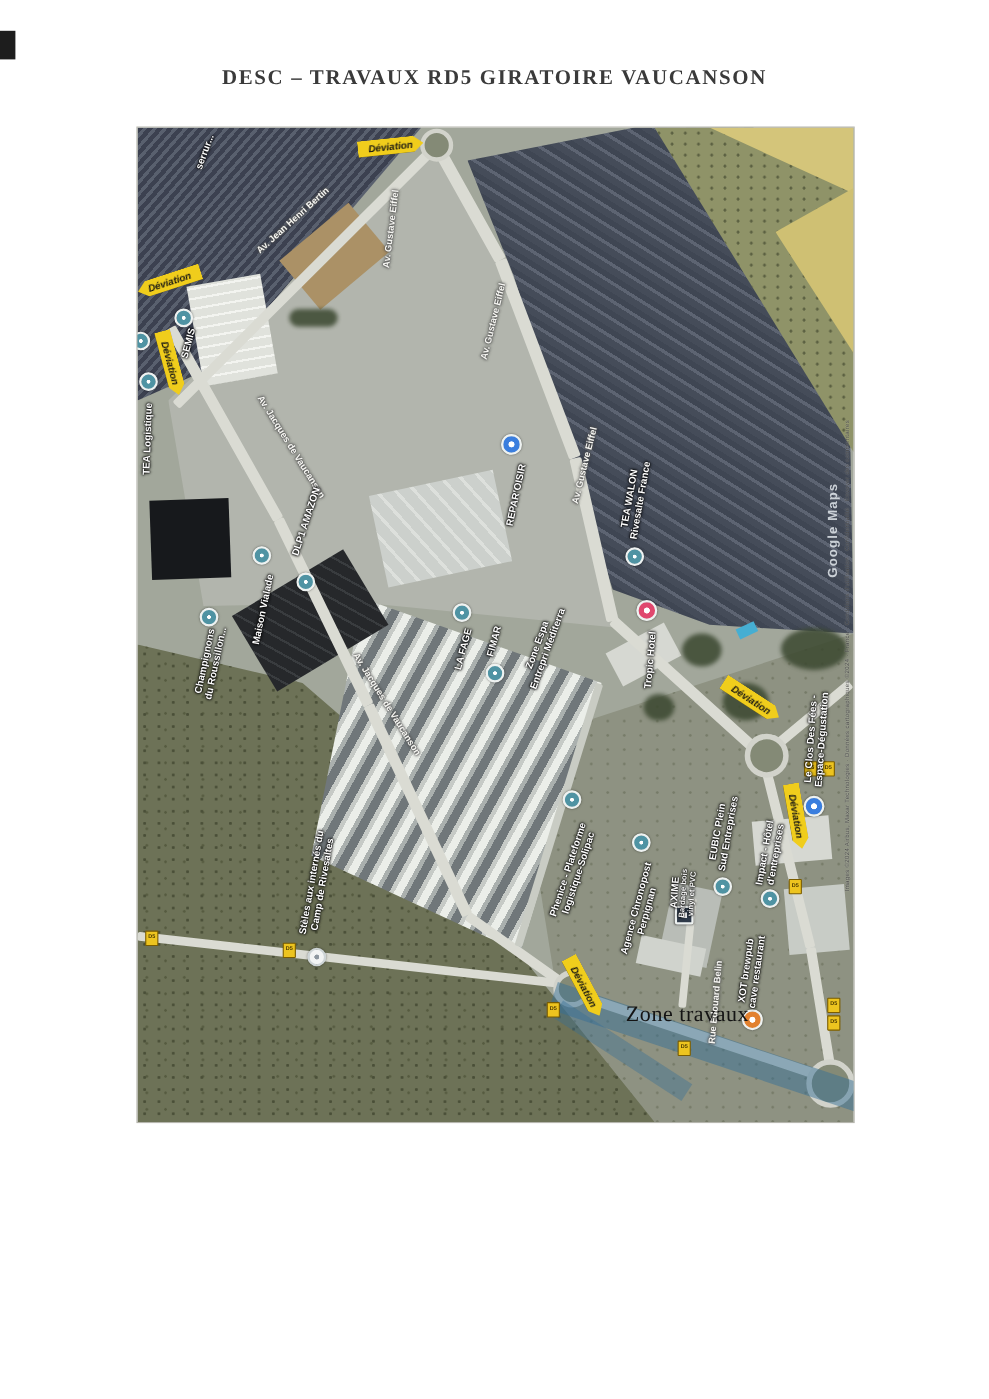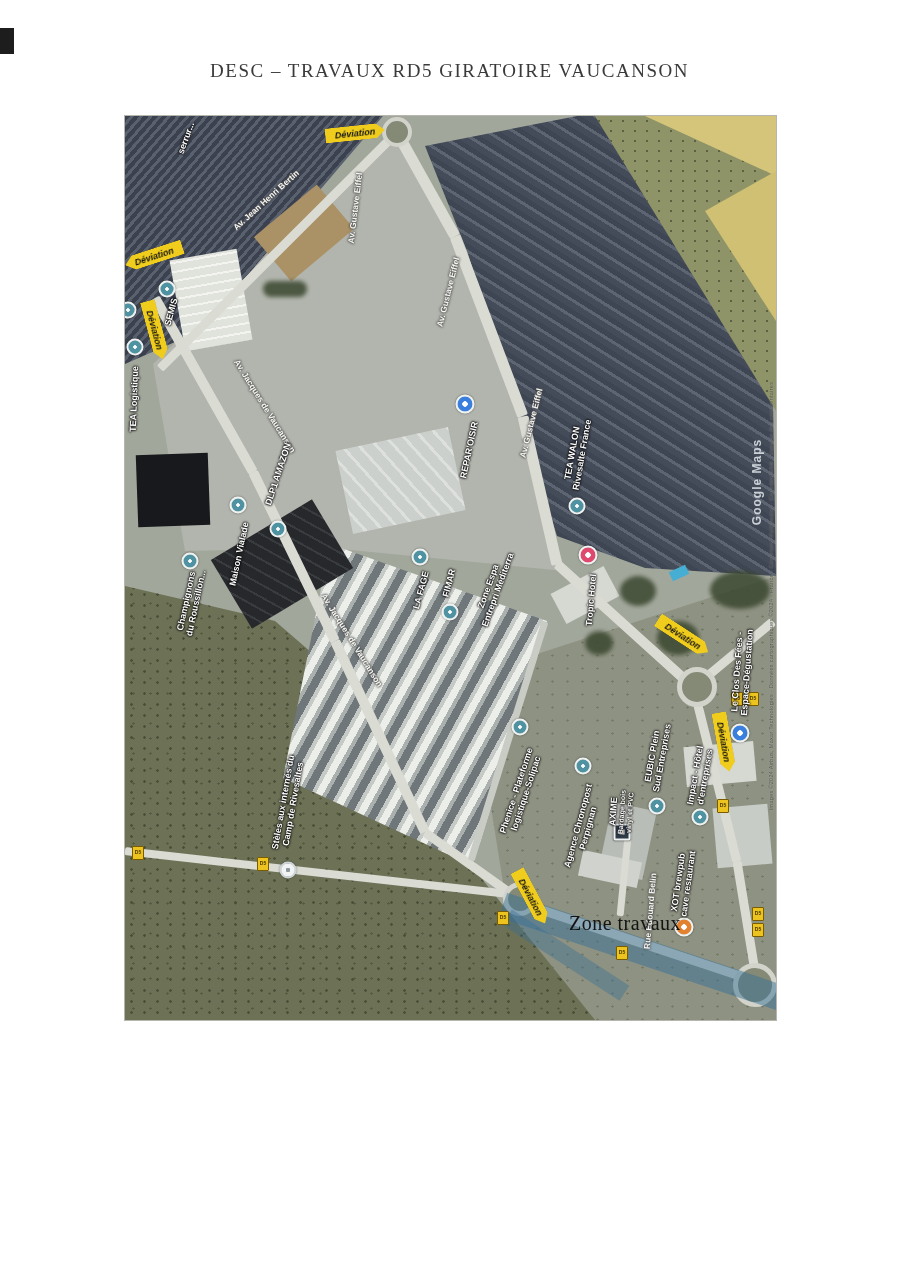--- a/index.html
+++ b/index.html
@@ -1,19 +1,19 @@
 <!DOCTYPE html>
 <html><head>
 <meta charset="utf-8">
 <style>
   html,body{margin:0;padding:0;width:899px;height:1272px;background:#ffffff;overflow:hidden;
     font-family:"Liberation Sans",sans-serif;}
   #page{position:relative;width:899px;height:1272px;background:#fff;}
   #doc-title{position:absolute;top:60px;left:0;width:100%;text-align:center;
-    font-family:"Liberation Serif",serif;font-weight:400;font-size:19px;letter-spacing:1.5px;
+    font-family:"Liberation Serif",serif;font-weight:700;font-size:19px;letter-spacing:1.5px;
     color:#3a3a3a;}
   #scan-mark{position:absolute;left:0;top:28px;width:14px;height:26px;background:#1d1d1d;}
 
   
   #map{position:absolute;left:125px;top:116px;width:651px;height:904px;overflow:hidden;
     background:#a2a79b;outline:1px solid #b6b6ae;}
   .region{position:absolute;inset:0;}
 
   
   #reg-industrial{z-index:2;background:#b2b5ad;

